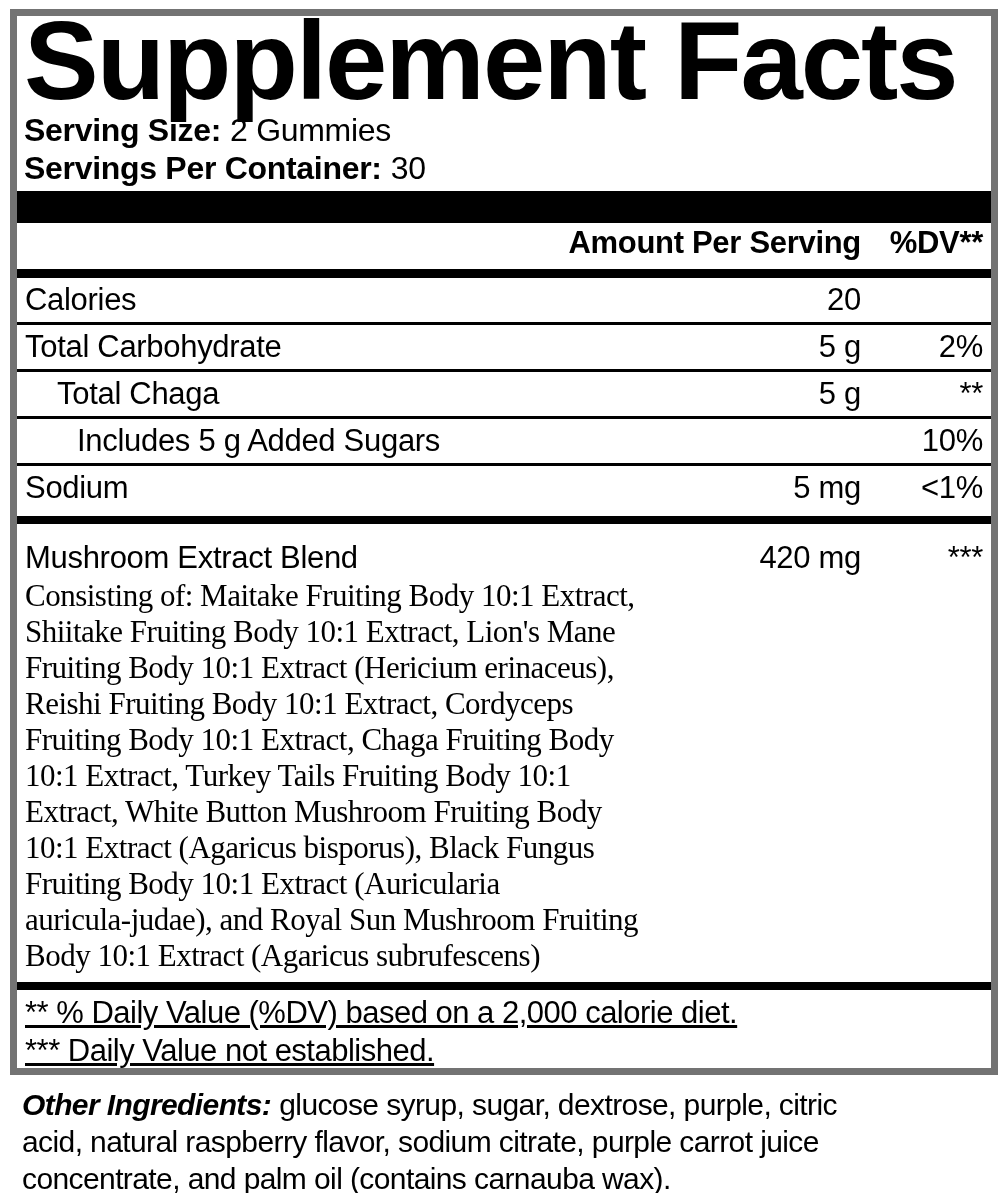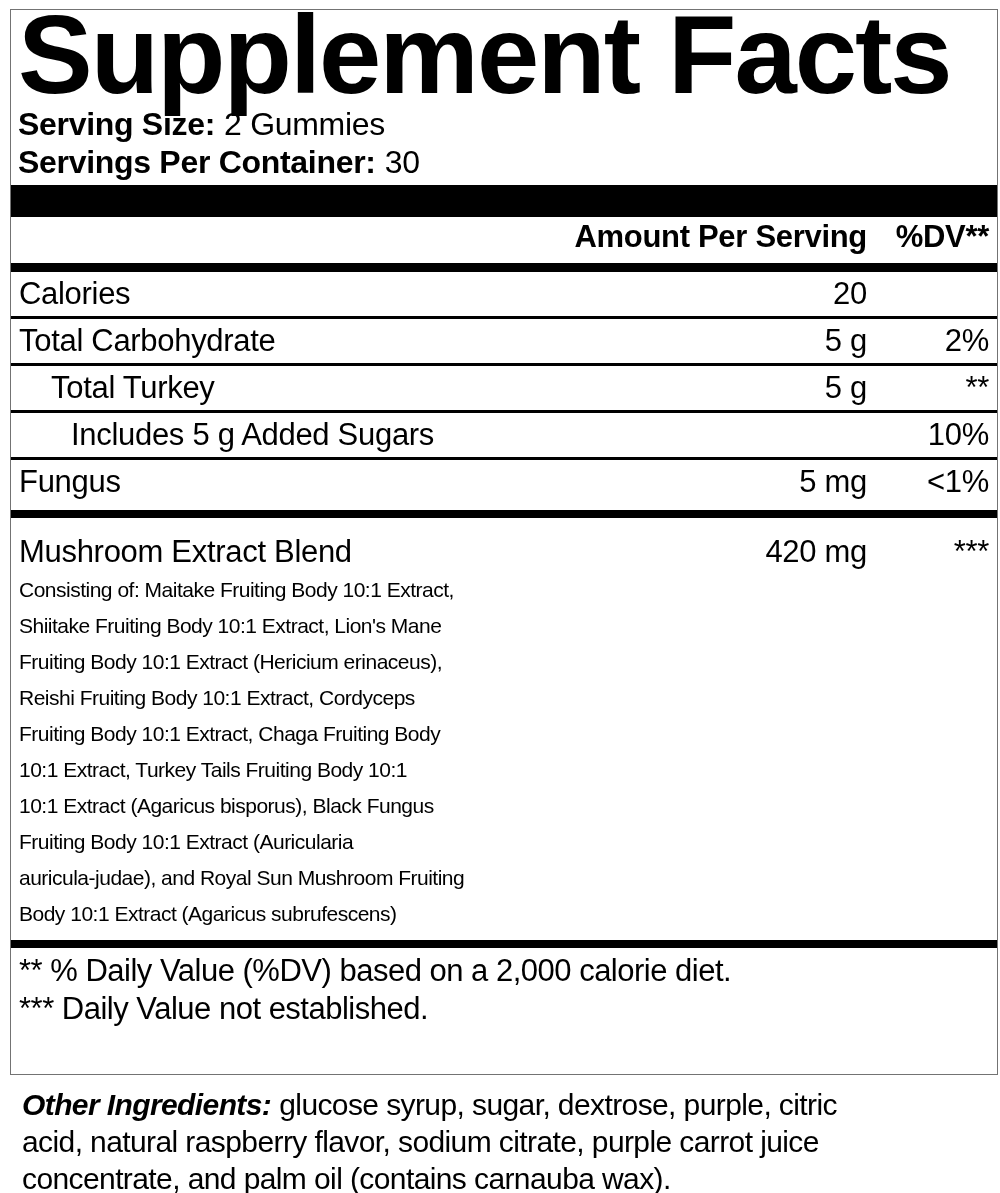--- a/index.html
+++ b/index.html
@@ -7,21 +7,21 @@
     width: 1000px; height: 1193px;
     background: #ffffff; color: #000000;
     font-family: "Liberation Sans", sans-serif;
     overflow: hidden; position: relative;
   }
 
   .label-box {
     position: absolute;
     left: 10px; top: 9px;
     width: 988px; height: 1066px;
-    border: 1px solid #737373;
+    border: 7px solid #737373;
     background: #fff;
     overflow: hidden;
   }
 
   .title {
     font-size: 112px;
     font-weight: bold;
     letter-spacing: -2px;
     line-height: 100px;
     height: 100px;
@@ -63,28 +63,29 @@
     line-height: 40px;
     font-weight: bold;
   }
 
   .indent-1 .name { padding-left: 32px; }
   .indent-2 .name { padding-left: 52px; }
 
   .blend-row { line-height: 40px; margin-top: 14px; }
 
   .desc-line {
-    font-size: 21px;
+    font-size: 31px;
     line-height: 36px;
     padding: 0 8px;
     letter-spacing: -0.5px;
     white-space: nowrap;
+    font-family: Liberation Serif, serif;
   }
 
-  .footnotes { padding: 4px 8px 0; }
+  .footnotes { padding: 4px 8px 0; text-decoration: underline; }
   .fn-line {
     font-size: 31px;
     line-height: 38px;
     letter-spacing: -0.5px;
     white-space: nowrap;
   }
 
   .other-ingredients {
     position: absolute;
     left: 10px; top: 1086px;
@@ -128,52 +129,53 @@
     <span class="dv"></span>
   </div>
 
   <div class="nf-row rule">
     <span class="name">Total Carbohydrate</span>
     <span class="amt">5 g</span>
     <span class="dv">2%</span>
   </div>
 
   <div class="nf-row rule indent-1">
-    <span class="name">Total Turkey</span>
+    <span class="name">Total Chaga</span>
     <span class="amt">5 g</span>
     <span class="dv">**</span>
   </div>
 
   <div class="nf-row rule indent-2">
     <span class="name">Includes 5 g Added Sugars</span>
     <span class="amt"></span>
     <span class="dv">10%</span>
   </div>
 
   <div class="nf-row">
-    <span class="name">Fungus</span>
+    <span class="name">Sodium</span>
     <span class="amt">5 mg</span>
     <span class="dv">&lt;1%</span>
   </div>
 
   <div class="bar bar-8a"></div>
 
   <div class="nf-row blend-row">
     <span class="name">Mushroom Extract Blend</span>
     <span class="amt">420 mg</span>
     <span class="dv">***</span>
   </div>
 
   <div>
     <div class="desc-line">Consisting of: Maitake Fruiting Body 10:1 Extract,</div>
     <div class="desc-line">Shiitake Fruiting Body 10:1 Extract, Lion's Mane</div>
     <div class="desc-line">Fruiting Body 10:1 Extract (Hericium erinaceus),</div>
     <div class="desc-line">Reishi Fruiting Body 10:1 Extract, Cordyceps</div>
     <div class="desc-line">Fruiting Body 10:1 Extract, Chaga Fruiting Body</div>
     <div class="desc-line">10:1 Extract, Turkey Tails Fruiting Body 10:1</div>
+    <div class="desc-line">Extract, White Button Mushroom Fruiting Body</div>
     <div class="desc-line">10:1 Extract (Agaricus bisporus), Black Fungus</div>
     <div class="desc-line">Fruiting Body 10:1 Extract (Auricularia</div>
     <div class="desc-line">auricula-judae), and Royal Sun Mushroom Fruiting</div>
     <div class="desc-line">Body 10:1 Extract (Agaricus subrufescens)</div>
   </div>
 
   <div class="bar bar-8b"></div>
 
   <div class="footnotes">
     <div class="fn-line">** % Daily Value (%DV) based on a 2,000 calorie diet.</div>

